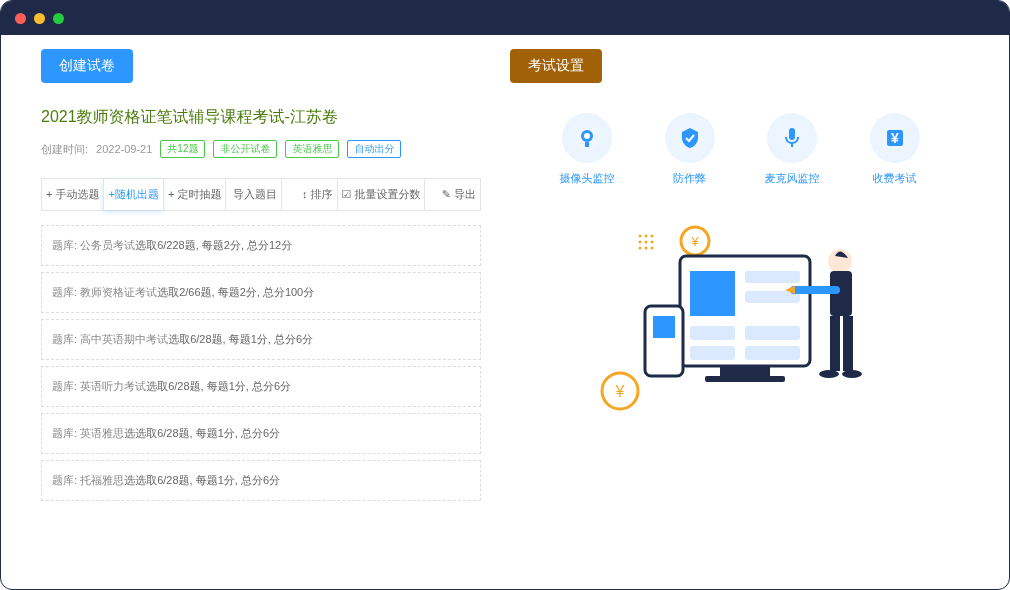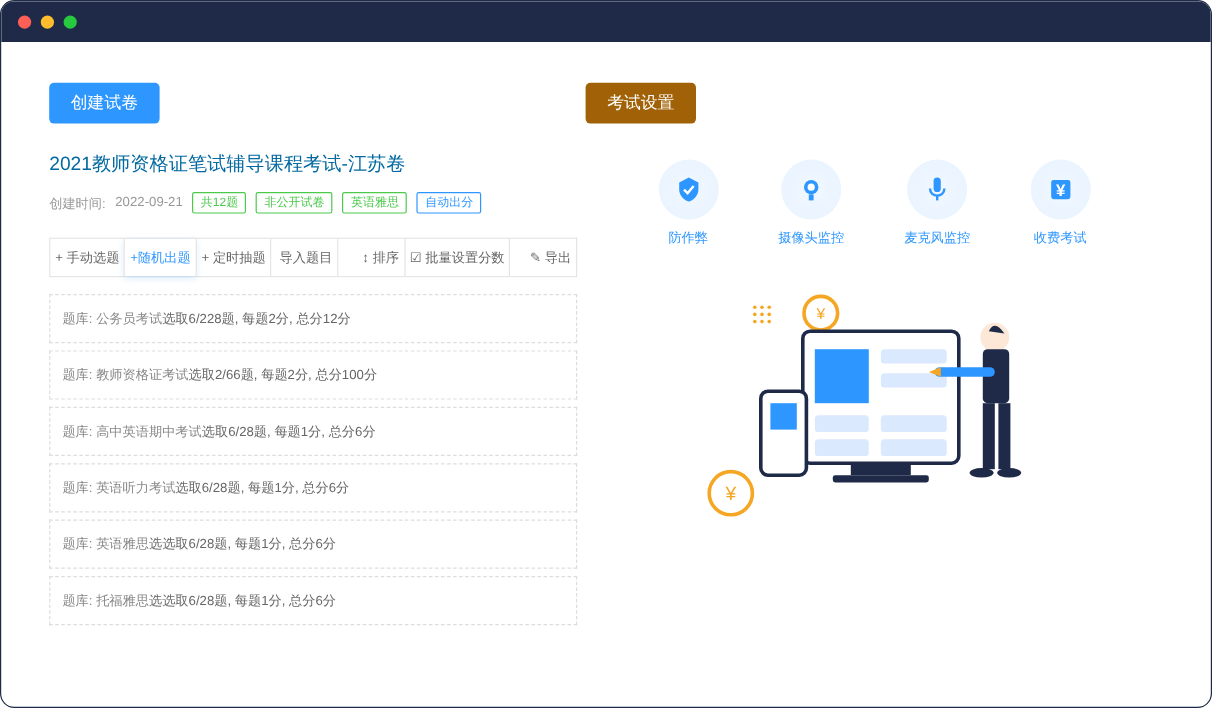--- a/index.html
+++ b/index.html
@@ -1,27 +1,27 @@
 <!DOCTYPE html>
 <html><head>
 <meta charset="utf-8">
 <style>
 *{margin:0;padding:0;box-sizing:border-box}
 body{font-family:-apple-system,BlinkMacSystemFont,"Segoe UI",sans-serif;background:#fff}
 .window{width:1010px;height:590px;background:#fff;border:1px solid #1e2a47;border-radius:12px;overflow:hidden;position:relative}
 .titlebar{height:34px;background:#1e2a47;display:flex;align-items:center;padding:0 14px;gap:8px}
 .dot{width:11px;height:11px;border-radius:50%}
 .dot-r{background:#ff5f56}.dot-y{background:#ffbd2e}.dot-g{background:#27c93f}
-.content{display:flex;gap:7px;padding:34px 40px;height:calc(100% - 34px)}
+.content{display:flex;gap:29px;padding:14px 40px;height:calc(100% - 34px)}
 .panel{background:#fff;border-radius:8px;flex:1}
 .panel-left{flex:0 0 440px}
 .btn-primary{display:inline-block;padding:8px 18px;border-radius:4px;color:#fff;font-size:14px;font-weight:500}
 .btn-blue{background:#2e97ff}
 .btn-green{background:#a16207}
-.title{font-size:16px;color:#0369a1;margin-top:24px;font-weight:500}
+.title{font-size:16px;color:#4d7c0f;margin-top:24px;font-weight:500}
 .meta{margin-top:12px;display:flex;gap:8px;align-items:center;font-size:11px;color:#999;flex-wrap:wrap}
 .tag{padding:1px 6px;border:1px solid;border-radius:2px;font-size:10px}
 .tag-green{border-color:#4bc94b;color:#4bc94b}
 .tag-blue{border-color:#2e97ff;color:#2e97ff}
 .tabs{margin-top:20px;display:flex;border:1px solid #e5e5e5;border-left:none;font-size:11px;color:#666}
 .tab{flex:1;text-align:right;padding:8px 4px;border-left:1px solid #e5e5e5;cursor:pointer;white-space:nowrap}
 .tab.active{color:#2e97ff;box-shadow:0 2px 6px rgba(46,151,255,0.2)}
 .rows{margin-top:14px}
 .row{display:flex;padding:12px 10px;border:1px dashed #ddd;margin-bottom:6px;font-size:11px;color:#666}
 .row-label{color:#888}
@@ -89,35 +89,35 @@
           </div>
         </div>
     </div>
 
     <div class="panel">
       <span class="btn-primary btn-green">考试设置</span>
       <div class="features" id="features">
           <div class="feature">
             <div class="ficon">
               <svg width="24" height="24" viewBox="0 0 24 24" fill="#2e97ff">
-                <path d="M12 2 L20 6 V12 C20 17 16 21 12 22 C8 21 4 17 4 12 V6 Z"></path>
-                <path d="M8 12 L11 15 L16 9" stroke="#fff" stroke-width="2" fill="none"></path>
-              </svg>
-            </div>
-            <div class="flabel">防作弊</div>
-          </div>
-          <div class="feature">
-            <div class="ficon">
-              <svg width="24" height="24" viewBox="0 0 24 24" fill="#2e97ff">
                 <circle cx="12" cy="10" r="6"></circle>
                 <circle cx="12" cy="10" r="3" fill="#fff"></circle>
                 <rect x="10" y="16" width="4" height="5"></rect>
               </svg>
             </div>
             <div class="flabel">摄像头监控</div>
+          </div>
+          <div class="feature">
+            <div class="ficon">
+              <svg width="24" height="24" viewBox="0 0 24 24" fill="#2e97ff">
+                <path d="M12 2 L20 6 V12 C20 17 16 21 12 22 C8 21 4 17 4 12 V6 Z"></path>
+                <path d="M8 12 L11 15 L16 9" stroke="#fff" stroke-width="2" fill="none"></path>
+              </svg>
+            </div>
+            <div class="flabel">防作弊</div>
           </div>
           <div class="feature">
             <div class="ficon">
               <svg width="24" height="24" viewBox="0 0 24 24" fill="#2e97ff">
                 <rect x="9" y="2" width="6" height="12" rx="3"></rect>
                 <path d="M6 11 C6 15 9 17 12 17 C15 17 18 15 18 11" stroke="#2e97ff" stroke-width="2" fill="none"></path>
                 <rect x="11" y="17" width="2" height="4"></rect>
               </svg>
             </div>
             <div class="flabel">麦克风监控</div>

